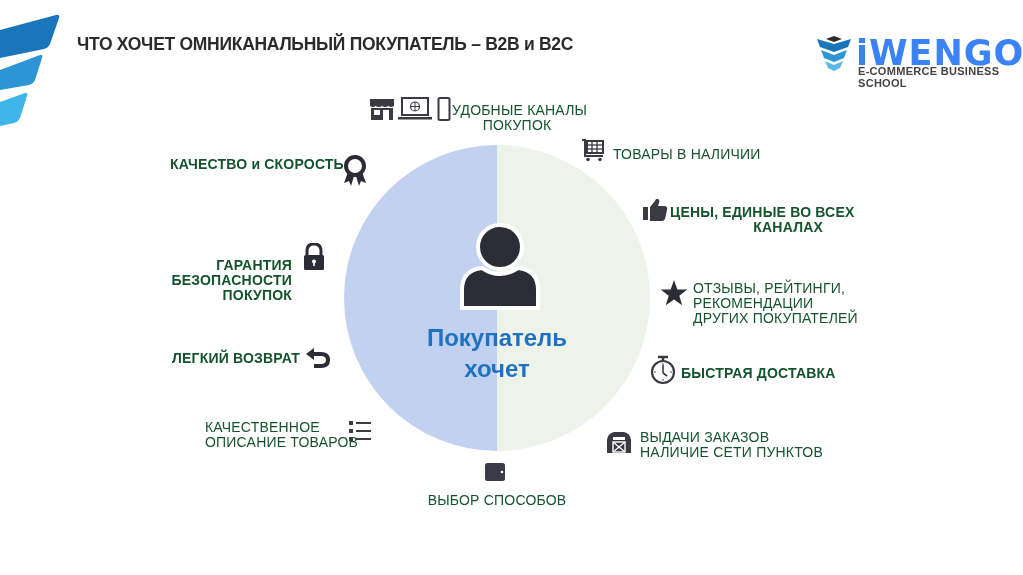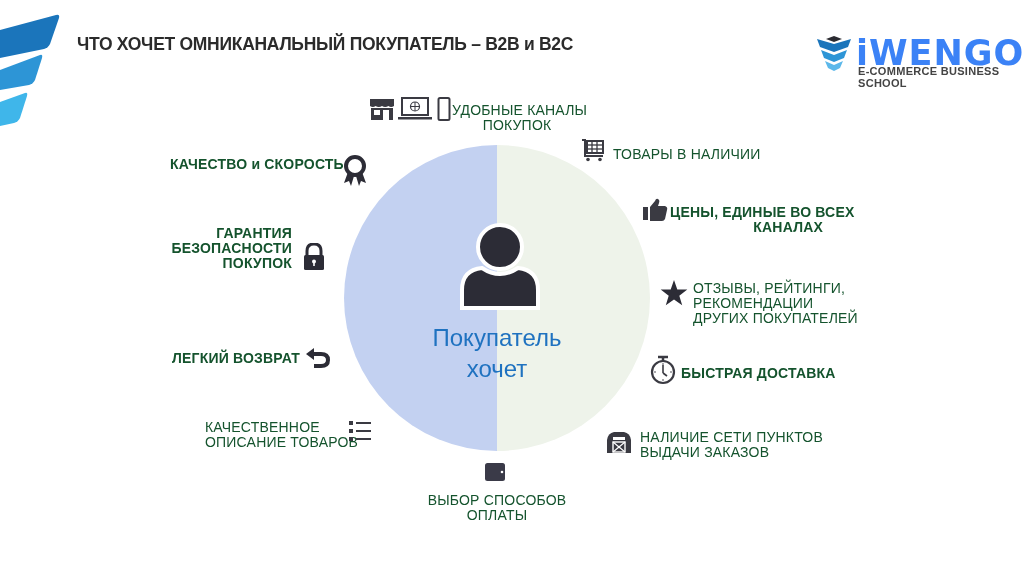--- a/index.html
+++ b/index.html
@@ -6,21 +6,21 @@
   body{width:1023px;height:575px;position:relative;overflow:hidden;font-family:"Liberation Sans","DejaVu Sans",sans-serif;color:#333;}
   .abs{position:absolute;}
   .title{left:77px;top:33px;font-size:19px;font-weight:bold;color:#2b2b2b;letter-spacing:-0.3px;white-space:nowrap;transform:scaleX(0.92);transform-origin:left center;}
   .lbl{position:absolute;font-size:14px;line-height:15px;color:#14532d;letter-spacing:0.2px;white-space:nowrap;}
   .r{text-align:right;font-weight:bold;}
   .c{text-align:center;}
   .ico{position:absolute;}
   .circle{left:344px;top:145px;width:306px;height:306px;border-radius:50%;overflow:hidden;}
   .half-l{position:absolute;left:0;top:0;width:153px;height:306px;background:#c3d1f1;}
   .half-r{position:absolute;left:153px;top:0;width:153px;height:306px;background:#eef3ea;}
-  .center-text{left:397px;top:322px;width:200px;text-align:center;font-size:24px;font-weight:normal;color:#1f72c0;line-height:31px;}
+  .center-text{left:397px;top:322px;width:200px;text-align:center;font-size:24px;font-weight:bold;color:#1f72c0;line-height:31px;}
   .logo-text{left:856px;top:33px;font-size:35px;font-weight:bold;color:#3b82f6;letter-spacing:1px;font-family:"DejaVu Sans","Liberation Sans",sans-serif;}
   .logo-sub{left:858px;top:65px;font-size:11px;font-weight:bold;color:#444;letter-spacing:0.3px;}
 </style>
 </head>
 <body>
 
 <svg class="abs" style="left:0;top:0" width="62" height="130" viewBox="0 0 62 130">
   <path d="M0 30 L56 15 Q60 14 59 18 L50 44 Q48 48 44 49 L0 58 Z" fill="#1b75bb"></path>
   <path d="M0 70 L40 55 Q43 54 42 58 L35 80 Q33 84 29 85 L0 90 Z" fill="#2d95d6"></path>
   <path d="M0 102 L25 93 Q28 92 27 96 L20 118 Q18 122 14 123 L0 126 Z" fill="#3fb6ea"></path>
@@ -123,31 +123,30 @@
 </div>
 
 <svg class="ico" style="left:606px;top:430px" width="26" height="24" viewBox="0 0 26 24">
   <path d="M1 10 Q2 3 8 2 L18 2 Q24 3 25 10 L25 23 L1 23 Z" fill="#3a3a42"></path>
   <rect x="7" y="7" width="12" height="3" fill="#fff"></rect>
   <rect x="7" y="12" width="12" height="10" fill="none" stroke="#fff" stroke-width="1.4"></rect>
   <line x1="7" y1="12" x2="19" y2="22" stroke="#fff" stroke-width="1.2"></line>
   <line x1="19" y1="12" x2="7" y2="22" stroke="#fff" stroke-width="1.2"></line>
 </svg>
 <div class="lbl" style="left:640px;top:430px;">
+  <div>ВЫДАЧИ ЗАКАЗОВ</div>
   <div>НАЛИЧИЕ СЕТИ ПУНКТОВ</div>
-  <div>ВЫДАЧИ ЗАКАЗОВ</div>
 </div>
 
 <svg class="ico" style="left:484px;top:462px" width="22" height="20" viewBox="0 0 22 20">
   <rect x="1" y="1" width="20" height="18" rx="2.5" fill="#3a3a48"></rect>
   <circle cx="18" cy="10" r="1.3" fill="#fff"></circle>
 </svg>
 <div class="lbl c" style="left:414px;top:493px;width:166px;">
   <div>ВЫБОР СПОСОБОВ</div>
-  <div>ОПЛАТЫ</div>
 </div>
 
 <div class="lbl" style="left:205px;top:420px;">
   <div>КАЧЕСТВЕННОЕ</div>
   <div>ОПИСАНИЕ ТОВАРОВ</div>
 </div>
 <svg class="ico" style="left:348px;top:420px" width="24" height="22" viewBox="0 0 24 22">
   <rect x="1" y="1" width="4" height="4" fill="#3a3a42"></rect>
   <rect x="8" y="2" width="15" height="2" fill="#3a3a42"></rect>
   <rect x="1" y="9" width="4" height="4" fill="#3a3a42"></rect>
@@ -156,21 +155,21 @@
   <rect x="8" y="18" width="15" height="2" fill="#3a3a42"></rect>
 </svg>
 
 <div class="lbl r" style="left:170px;top:351px;width:130px;">
   <div>ЛЕГКИЙ ВОЗВРАТ</div>
 </div>
 <svg class="ico" style="left:305px;top:347px" width="26" height="22" viewBox="0 0 26 22">
   <path d="M1 7 L9 1 L9 5 L16 5 Q25 5 25 13 Q25 21 16 21 L9 21 L9 17 L16 17 Q21 17 21 13 Q21 9 16 9 L9 9 L9 13 Z" fill="#2c2c36"></path>
 </svg>
 
-<div class="lbl r" style="left:160px;top:226px;width:132px;">
+<div class="lbl r" style="left:160px;top:258px;width:132px;">
   <div>ГАРАНТИЯ</div>
   <div>БЕЗОПАСНОСТИ</div>
   <div>ПОКУПОК</div>
 </div>
 <svg class="ico" style="left:302px;top:243px" width="24" height="28" viewBox="0 0 24 28">
   <path d="M5 13 L5 8 Q5 1 12 1 Q19 1 19 8 L19 13" fill="none" stroke="#2c2c36" stroke-width="3"></path>
   <rect x="2" y="12" width="20" height="15" rx="1.5" fill="#2c2c36"></rect>
   <circle cx="12" cy="18.5" r="2" fill="#fff"></circle>
   <rect x="11.2" y="19" width="1.6" height="4" fill="#fff"></rect>
 </svg>

